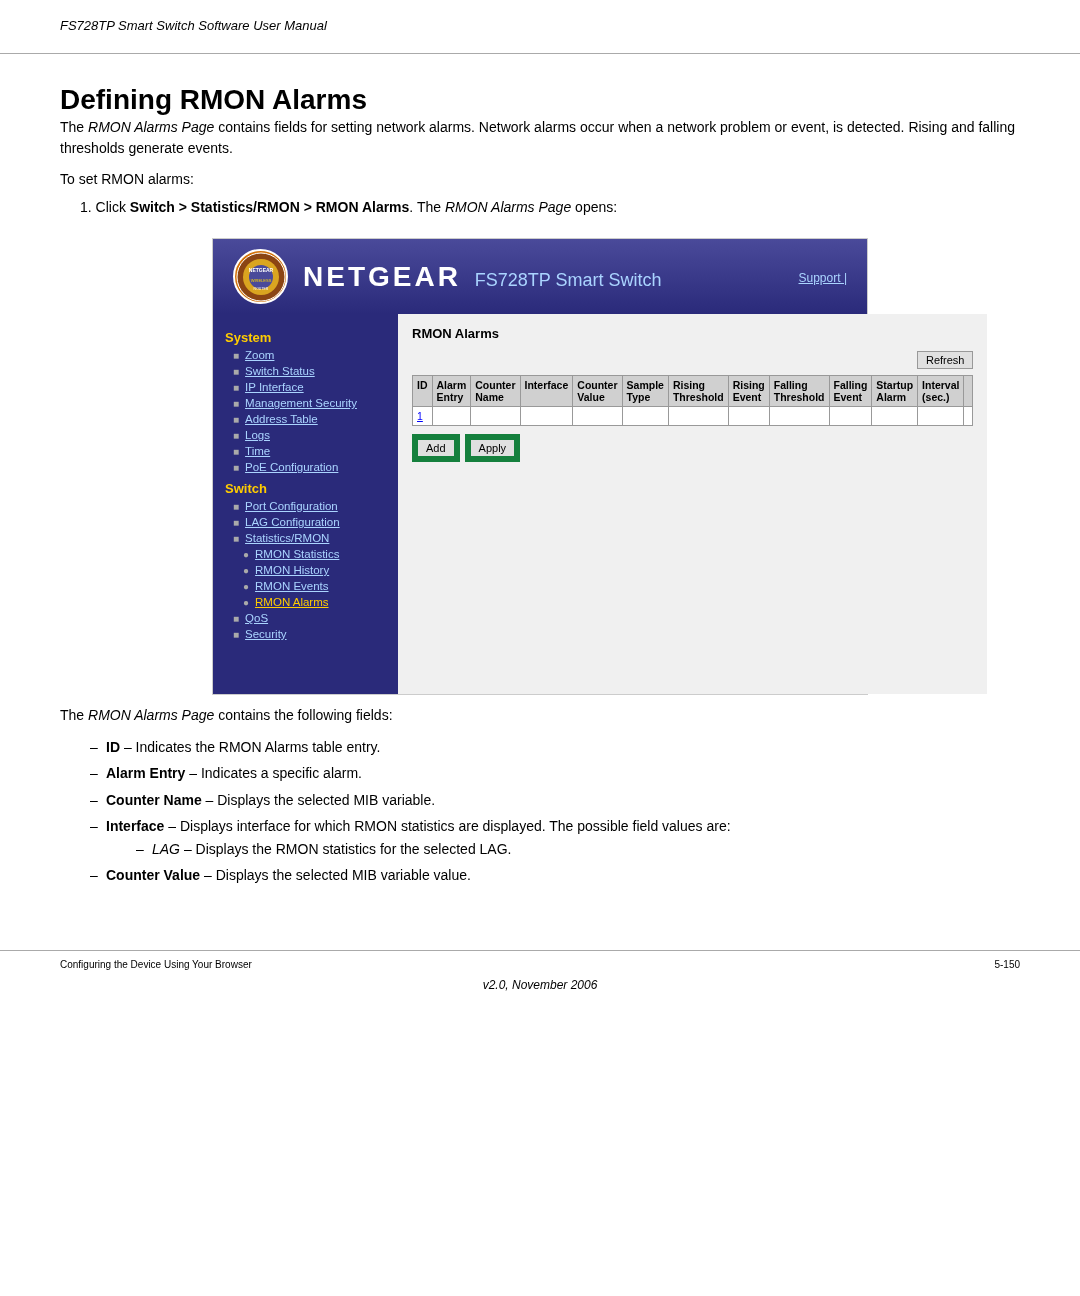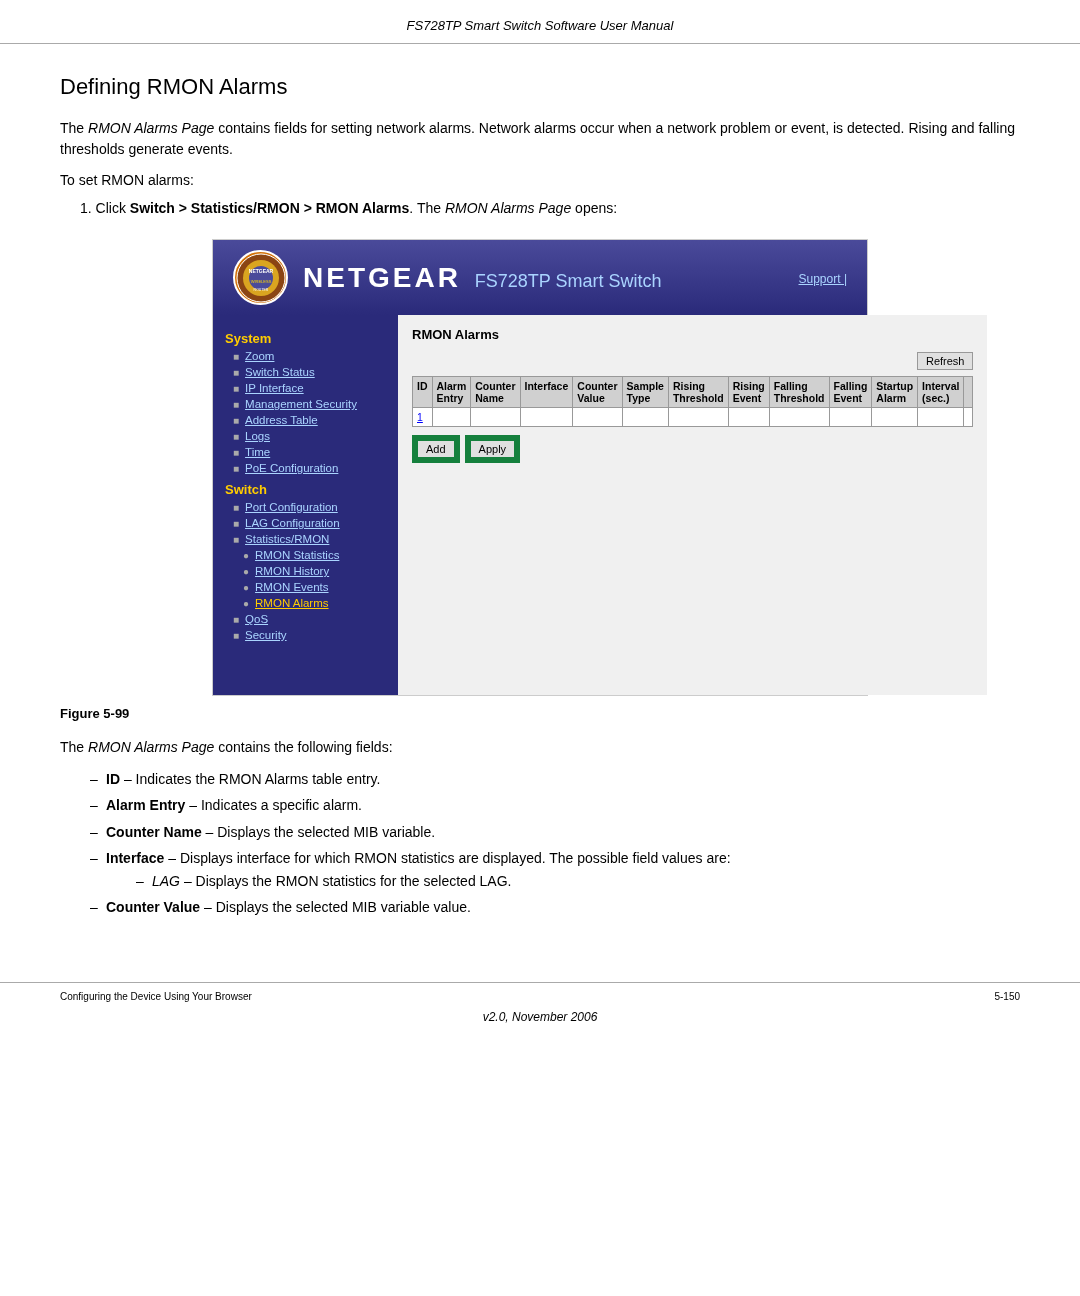--- a/index.html
+++ b/index.html
@@ -8,36 +8,36 @@
       font-size: 14px;
       background: #fff;
       color: #000;
       width: 1080px;
       min-height: 1296px;
       position: relative;
     }
 
     
     .doc-header {
-      text-align: center;
-      padding: 18px 60px 10px 60px;
+      text-align: left;
+      padding: 18px 60px 20px 60px;
       font-style: italic;
       font-size: 13px;
       border-bottom: 1px solid #aaa;
     }
 
     
     .content {
       padding: 30px 60px 30px 60px;
     }
 
     h1.page-title {
-      font-size: 22px;
-      font-weight: normal;
-      margin-bottom: 18px;
+      font-size: 28px;
+      font-weight: bold;
+      margin-bottom: 1px;
     }
 
     .intro-para {
       font-size: 14px;
       margin-bottom: 12px;
       line-height: 1.5;
     }
 
     .to-set {
       font-size: 14px;
@@ -471,21 +471,20 @@
         </table>
 
         <div class="action-row">
           <button class="action-btn">Add</button>
           <button class="action-btn">Apply</button>
         </div>
       </div>
     </div>
   </div>
 
-  <div class="figure-caption">Figure 5-99</div>
 
   <p class="fields-intro">
     The <em>RMON Alarms Page</em> <span>contains the following fields:</span>
   </p>
 
   <ul class="field-list">
     <li>
       <strong>ID</strong><span> – Indicates the RMON Alarms table entry.</span>
     </li>
     <li>

